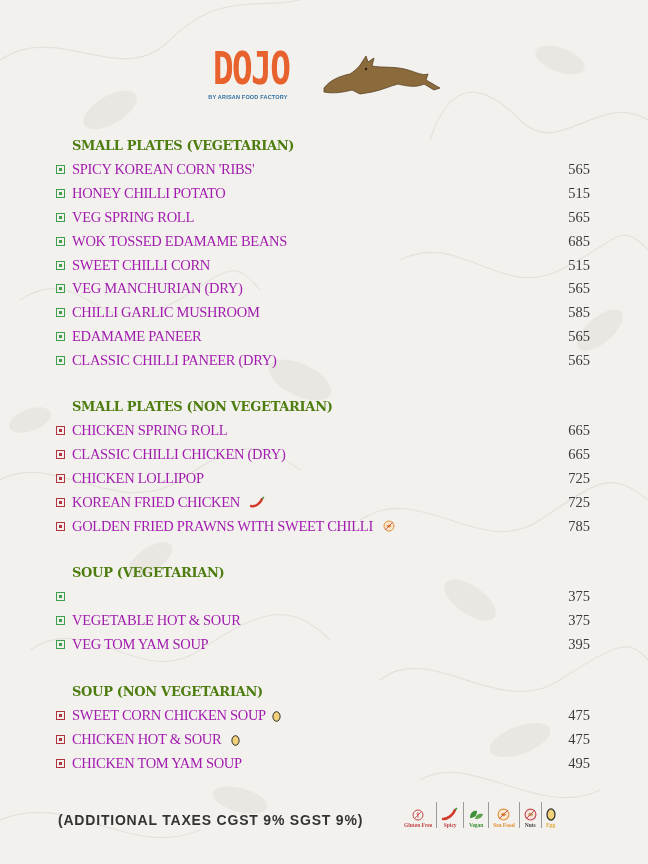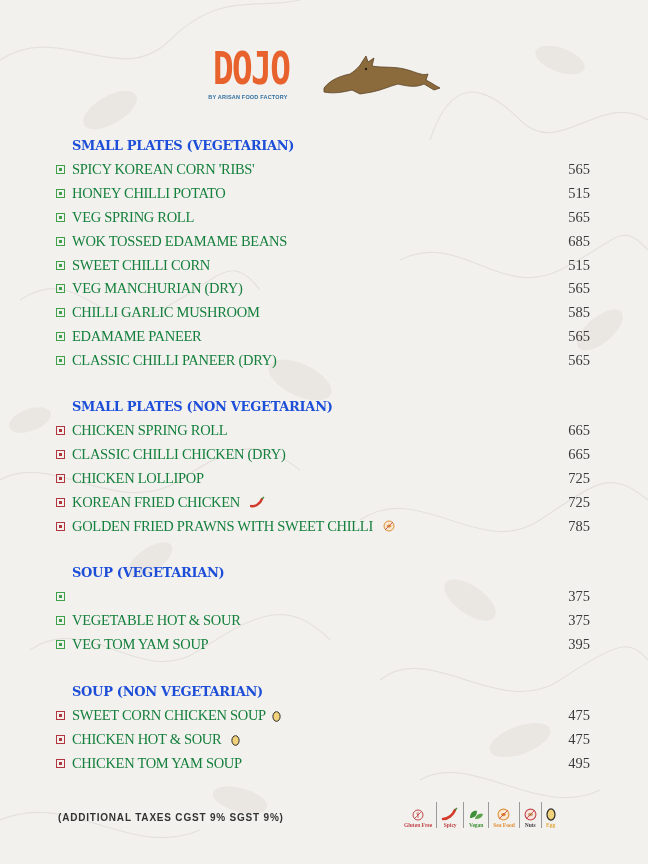--- a/index.html
+++ b/index.html
@@ -17,40 +17,40 @@
     color:#e8622d; transform:scaleX(0.78); transform-origin:center; display:block;
   }
   .logo-sub {
     font-family:"Liberation Sans","DejaVu Sans",sans-serif;
     font-size:5.5px; font-weight:bold; color:#2f6fa0; letter-spacing:0.2px; margin-top:2px;
   }
   .hare { position:absolute; left:316px; top:52px; width:126px; height:46px; }
   .section { position:absolute; left:56px; width:540px; }
   .sec-title {
     font-family:"DejaVu Serif","Liberation Serif",serif; font-weight:bold;
-    font-size:13px; color:#1d4ed8; margin-left:16px; height:24px; line-height:24px;
+    font-size:13px; color:#4d7c0f; margin-left:16px; height:24px; line-height:24px;
     letter-spacing:-0.3px;
   }
   .item { height:23.8px; display:flex; align-items:center; position:relative; }
   .mark { width:7px; height:7px; border:1.5px solid; display:flex; align-items:center; justify-content:center; margin-right:7px; flex:none; }
   .mark .dot { width:3px; height:3px; }
   .mark.veg { border-color:#3ea04a; } .mark.veg .dot { background:#3ea04a; }
   .mark.nonveg { border-color:#b2343f; } .mark.nonveg .dot { background:#b2343f; }
   .name {
-    font-family:"Liberation Serif","DejaVu Serif",serif; font-size:14.5px; color:#15803d;
+    font-family:"Liberation Serif","DejaVu Serif",serif; font-size:14.5px; color:#a21caf;
     letter-spacing:-0.3px; white-space:nowrap;
   }
   .tag { margin-left:10px; display:inline-flex; align-items:center; }
   .price {
     position:absolute; right:6px; font-family:"Liberation Serif","DejaVu Serif",serif;
     font-size:14.5px; color:#3a3a3a;margin-left:28px;
   }
   .footer-note {
     position:absolute; left:58px; top:812px;
-    font-family:"Liberation Sans","DejaVu Sans",sans-serif; font-size:10px; font-weight:bold;
+    font-family:"Liberation Sans","DejaVu Sans",sans-serif; font-size:14px; font-weight:bold;
     color:#333; letter-spacing:0.8px; font-variant:small-caps;
   }
   .legend { position:absolute; left:400px; top:802px; display:flex; align-items:flex-end; }
   .leg { display:flex; flex-direction:column; align-items:center; padding:0 4px; border-right:1px solid #9a9a9a; height:26px; justify-content:flex-end; }
   .leg:last-child { border-right:none; }
   .leg-label { font-family:"Liberation Serif","DejaVu Serif",serif; font-size:5.5px; font-weight:bold; margin-top:1px; }
 </style>
 </head>
 <body>
 

